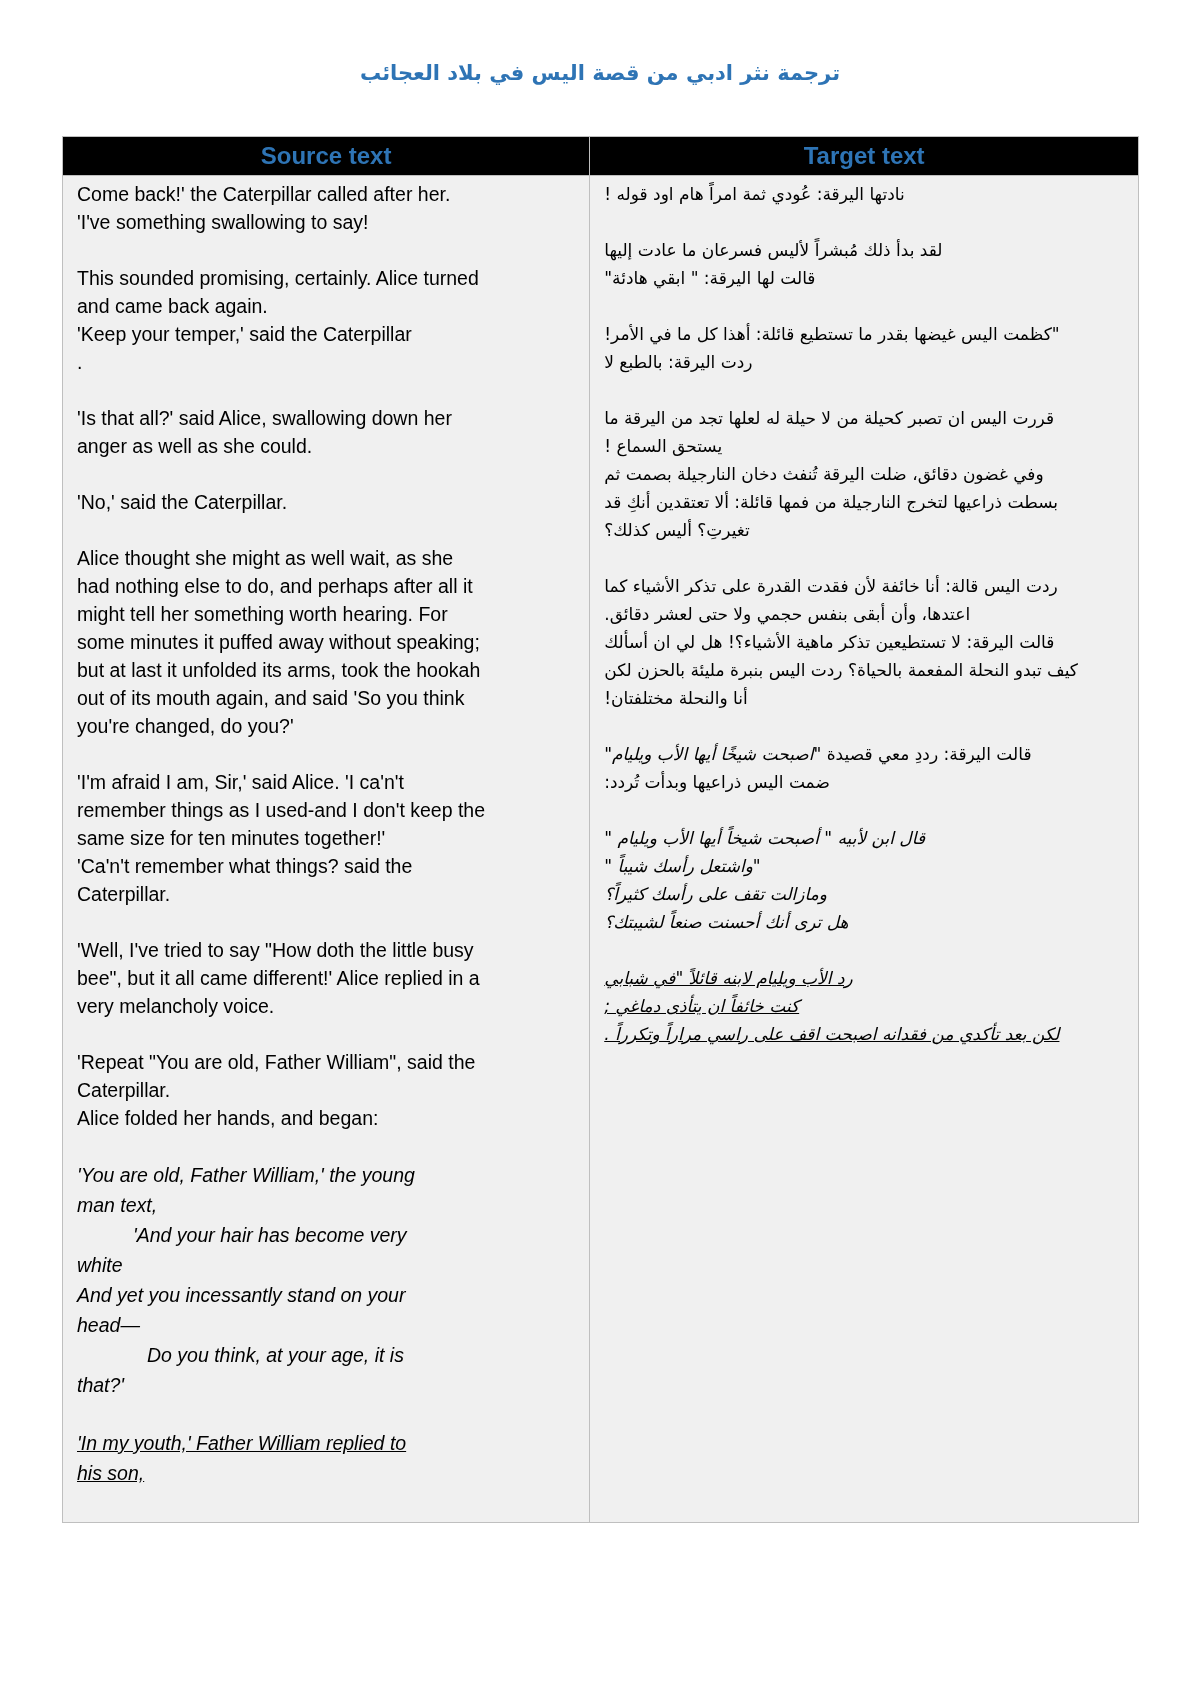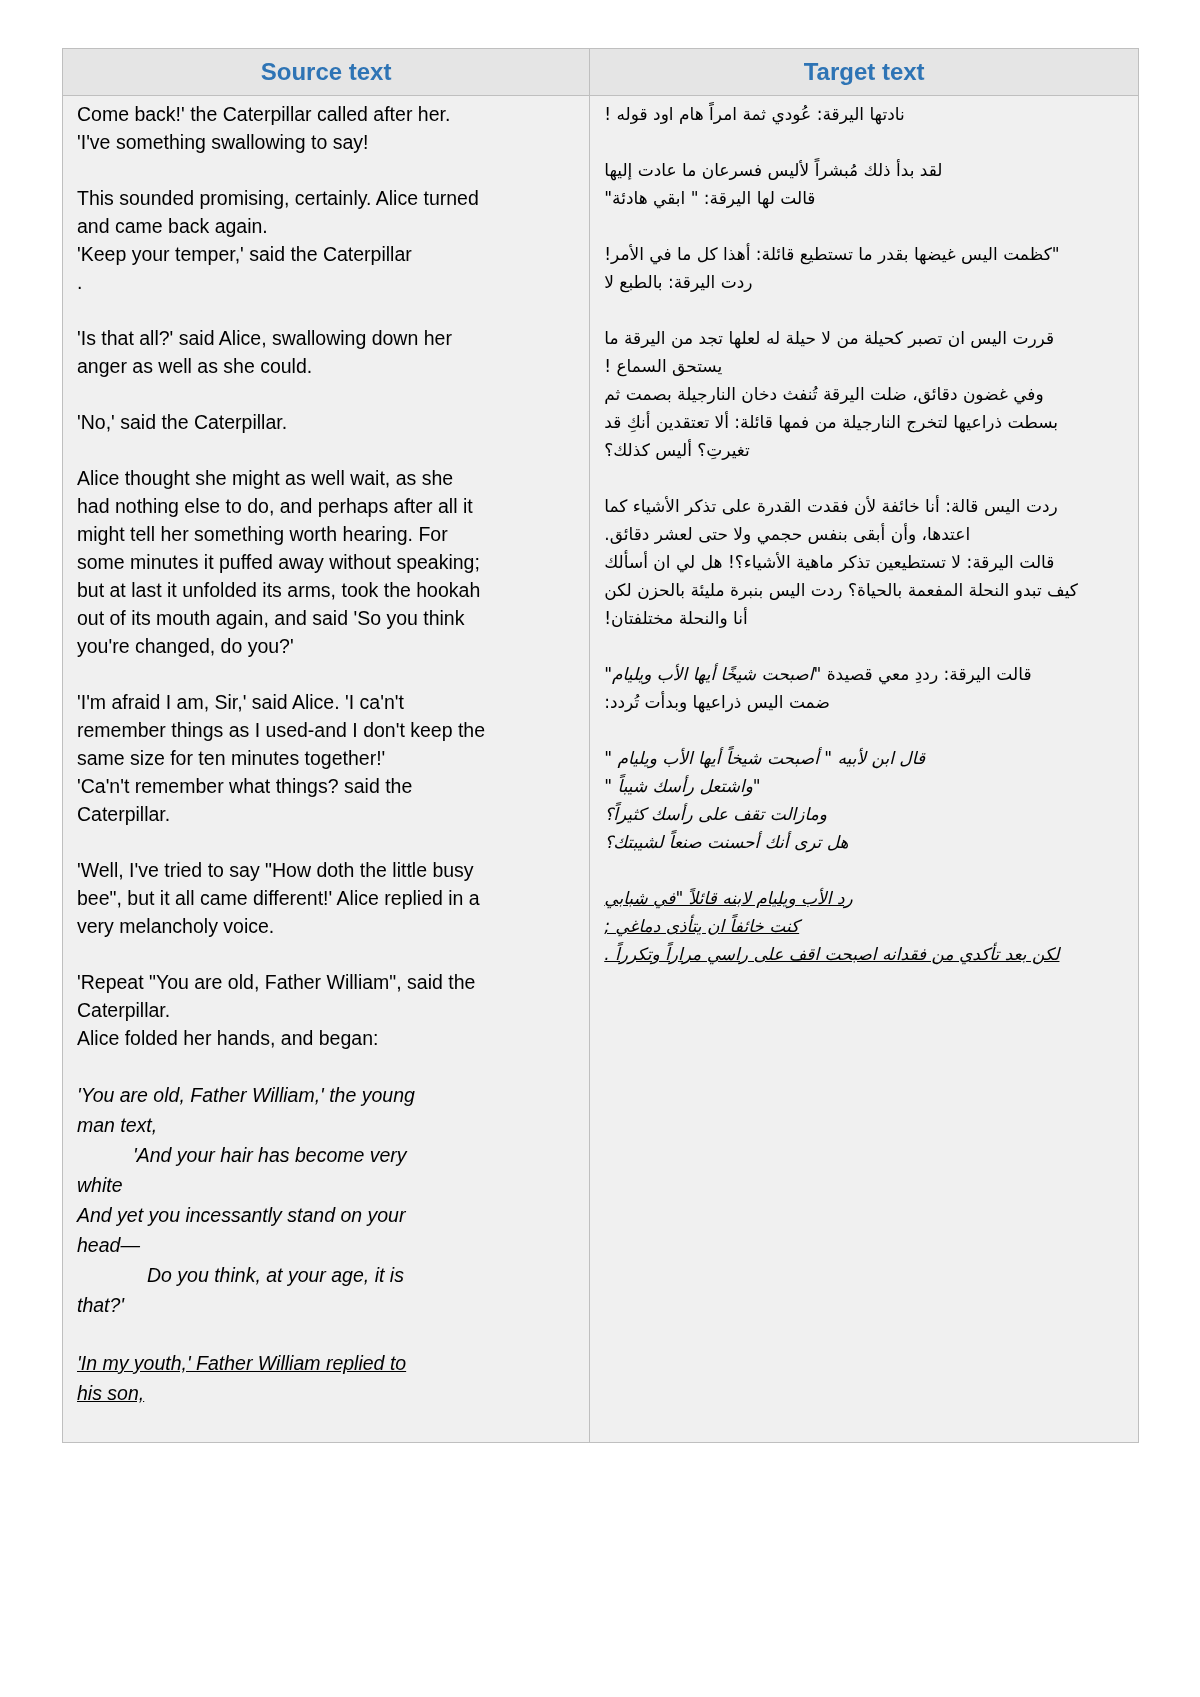--- a/index.html
+++ b/index.html
@@ -22,23 +22,23 @@
   }
   table.trans-table {
     border-collapse:collapse;
     table-layout:fixed;
     margin:48px 0 0 62px;
     width:1077px;
   }
   col.col-source { width:49%; }
   col.col-target { width:51%; }
   th {
-    background:#e5e5e5;
+    background:#000000;
     border:1px solid #BFBFBF;
-    height:47px;
+    height:39px;
     text-align:center;
     vertical-align:middle;
     color:#2E74B5;
     font-size:24px;
     font-weight:bold;
     font-family:"Liberation Sans", sans-serif;
   }
   td.cell {
     background:#F0F0F0;
     border:1px solid #BFBFBF;
@@ -65,20 +65,21 @@
   .ln { min-height:1em; overflow-wrap:break-word; }
   .ind1 { padding-left:56px; }
   .ind2 { padding-left:70px; }
   .it { font-style:italic; }
 </style>
 </head>
 <body>
 
 <div class="page">
 
+  <h1 class="doc-title">ترجمة نثر ادبي من قصة اليس في بلاد العجائب</h1>
 
   <table class="trans-table">
     <colgroup>
       <col class="col-source">
       <col class="col-target">
     </colgroup>
     <thead>
       <tr>
         <th>Source text</th>
         <th>Target text</th>

